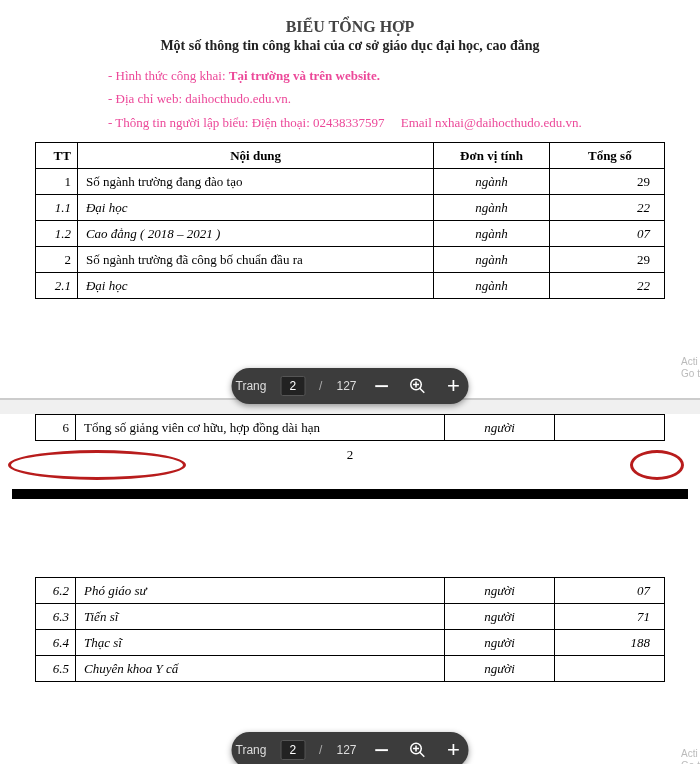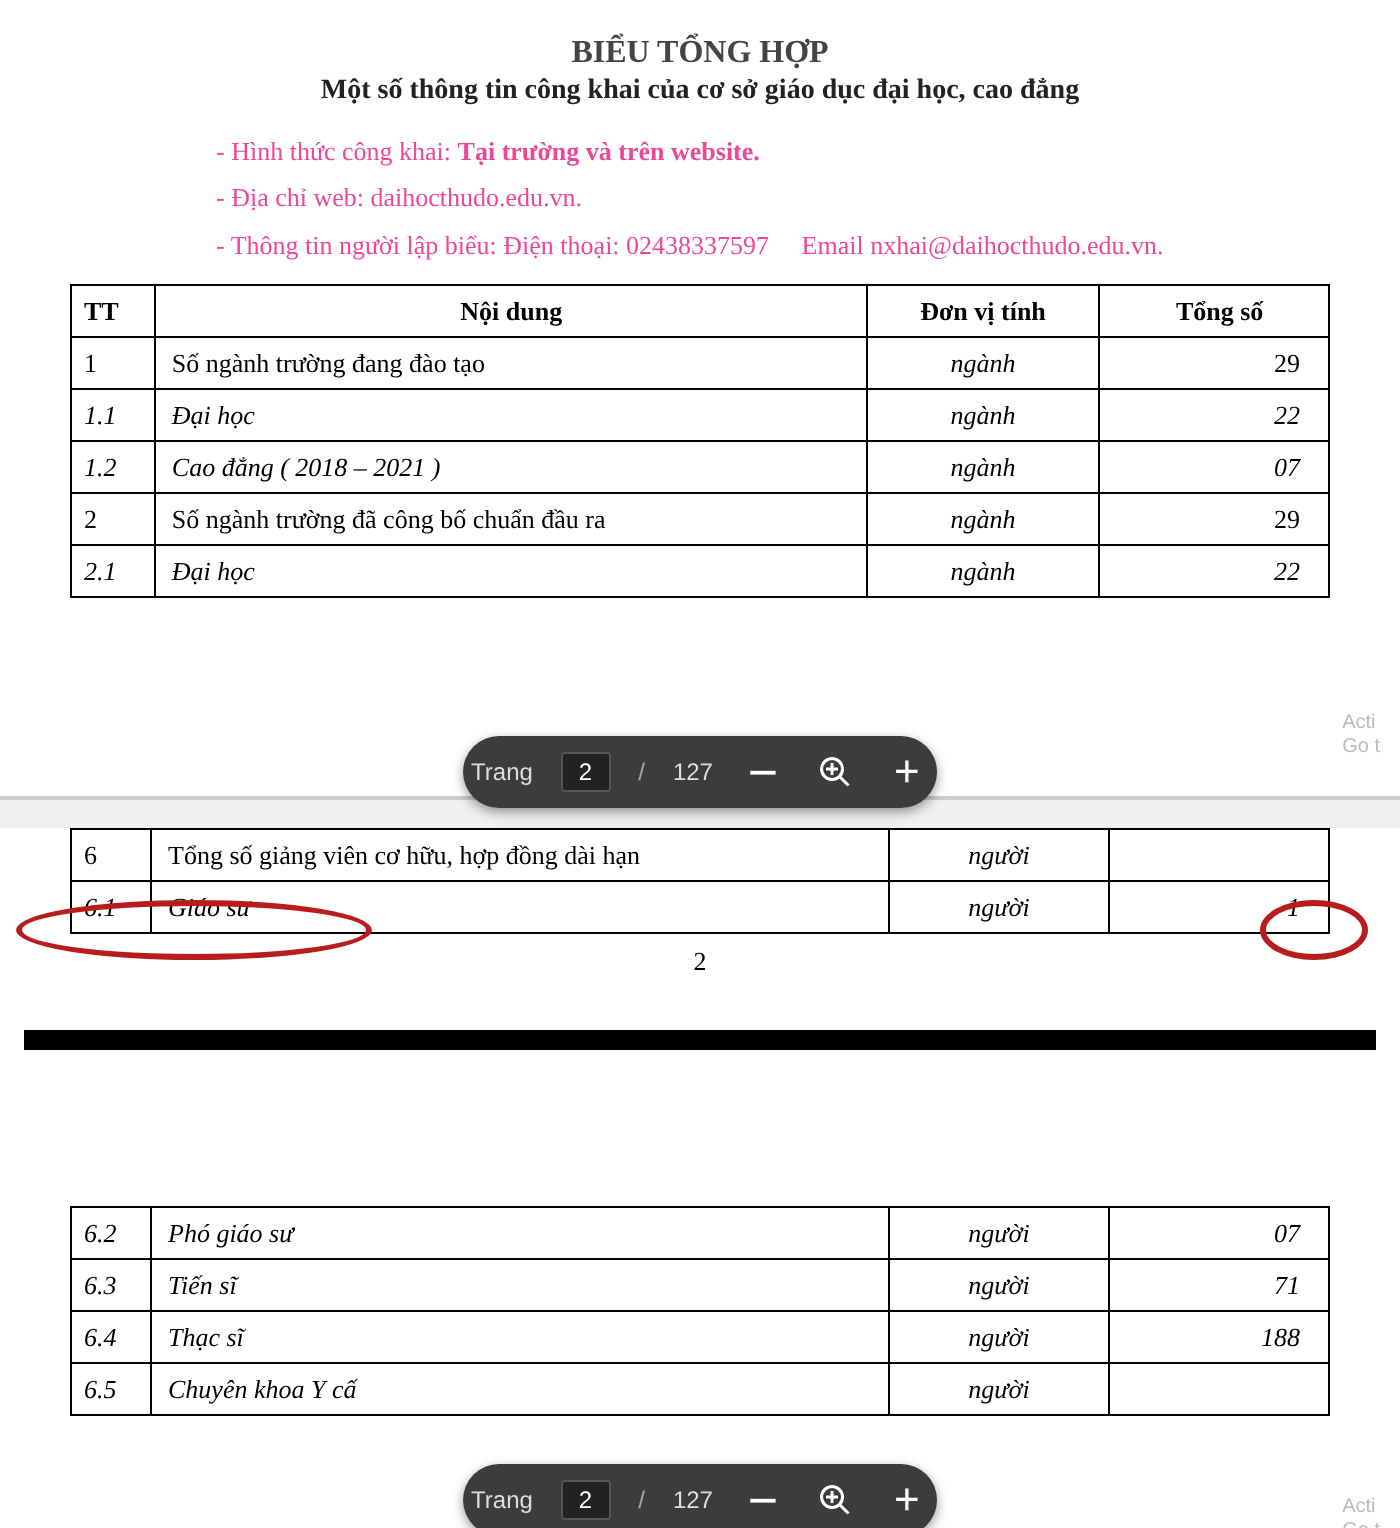--- a/index.html
+++ b/index.html
@@ -36,21 +36,21 @@
     border-collapse: collapse;
     margin: 0 auto;
     width: 630px;
     font-size: 13px;
   }
   table th, table td {
     border: 1px solid #000;
     padding: 4px 6px;
     height: 26px;
   }
-  th.tt, td.tt { width: 40px; text-align: left; }
+  th.tt, td.tt { width: 40px; text-align: right; }
   th.nd { width: 340px; text-align: center; }
   td.nd { text-align: left; padding-left: 8px; }
   th.dv, td.dv { width: 110px; text-align: center; font-style: italic;}
   th.dv { font-style: normal;}
   th.ts, td.ts { width: 110px; text-align: right; padding-right: 14px;}
   th.ts { text-align: center; padding-right: 6px; padding-left: 12px;}
   .italic { font-style: italic; }
   .bold { font-weight: bold; }
 
   .toolbar {
@@ -114,21 +114,21 @@
     position: absolute;
     border: 3px solid #b81c1c;
     border-radius: 50%;
     pointer-events: none;
   }
   .circ-main { width: 178px; height: 30px; left: 8px; top: 450px; }
   .circ-val  { width: 54px;  height: 30px; left: 630px; top: 450px; }
 
   .watermark {
     position: absolute;
-    right: 10px;
+    right: 0;
     font-size: 10px;
     color: #bbb;
     font-family: Arial, sans-serif;
     line-height: 1.2;
     text-align: left;
   }
   .wm1 { top: 356px; }
   .wm2 { bottom: 6px; }
 
   
@@ -221,26 +221,20 @@
 <div class="page page2">
   <div class="table-wrap-top2">
     <table>
       <tbody id="tbody-mid">
           <tr>
             <td class="tt ">6</td>
             <td class="nd ">Tổng số giảng viên cơ hữu, hợp đồng dài hạn</td>
             <td class="dv">người</td>
             <td class="ts "></td>
           </tr>
-          <tr>
-            <td class="tt italic">6.1</td>
-            <td class="nd italic">Giáo sư</td>
-            <td class="dv">người</td>
-            <td class="ts italic">1</td>
-          </tr>
         </tbody>
     </table>
   </div>
   <div class="pagenum">2</div>
 
   <div class="blackbar"></div>
   <div class="spacer"></div>
 
   <div class="table-wrap-bot2">
     <table>

